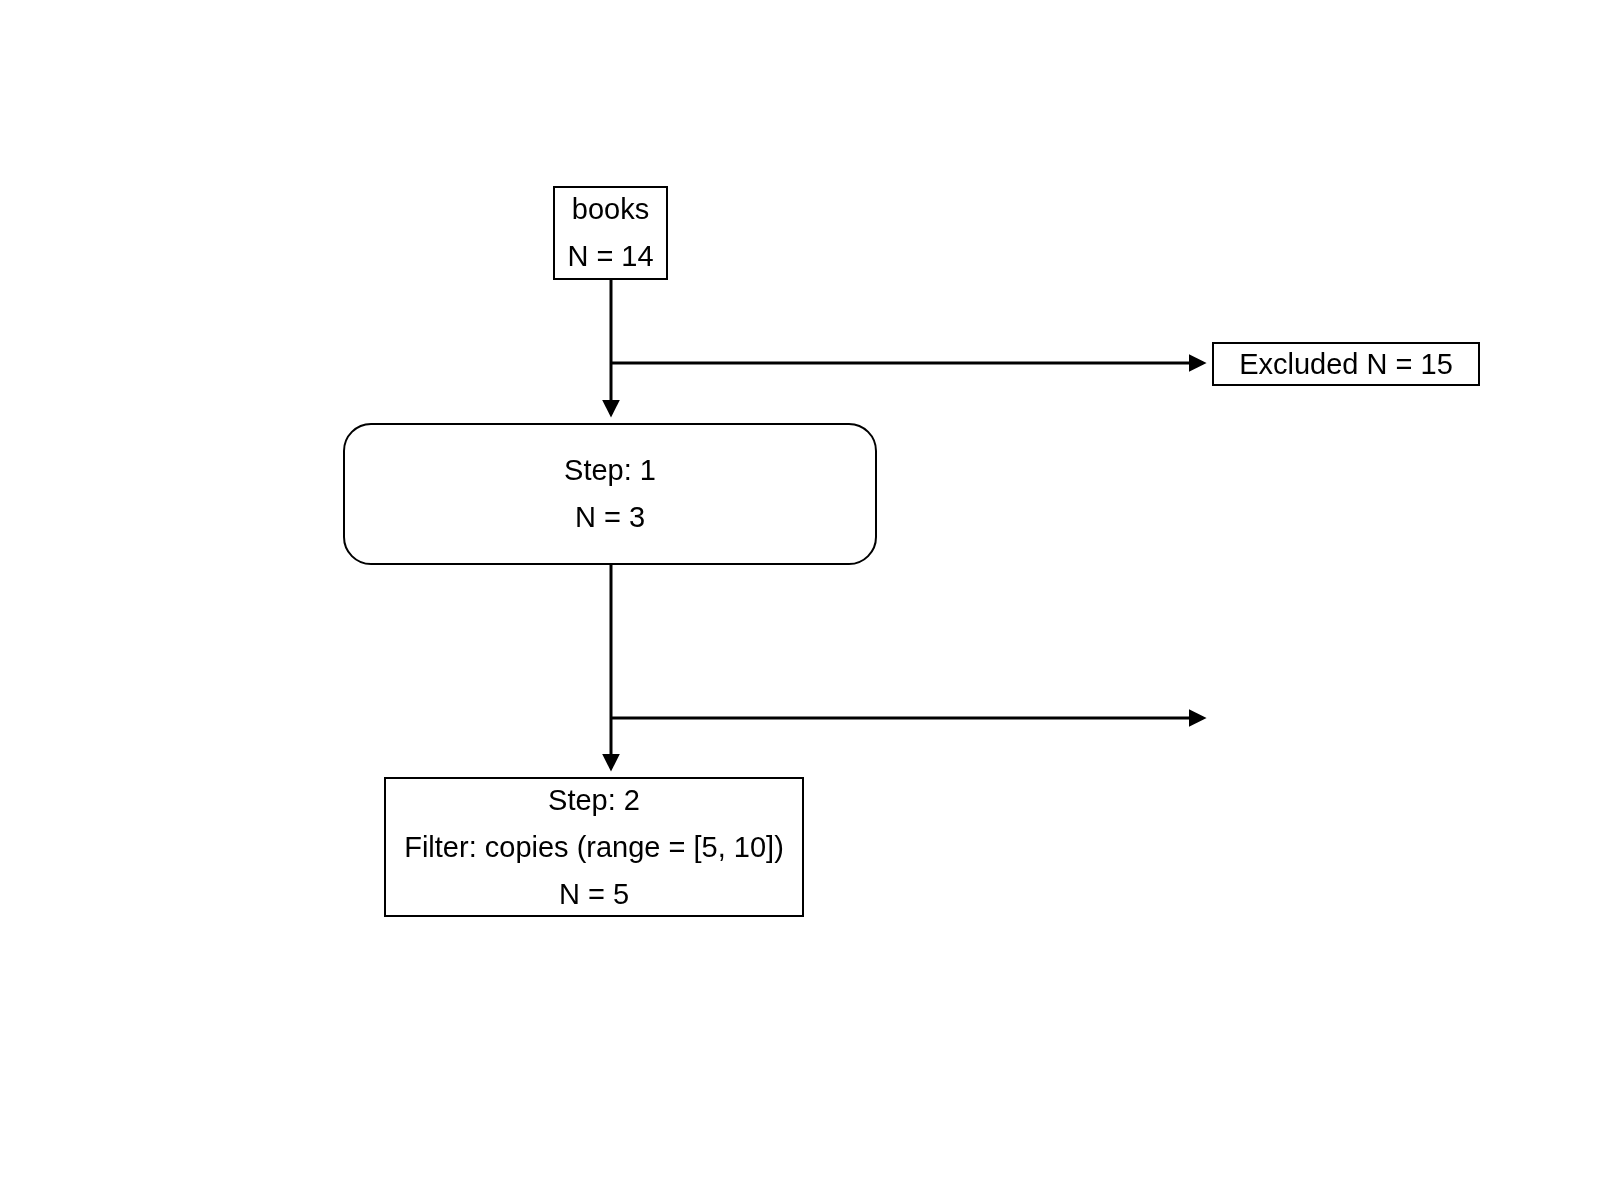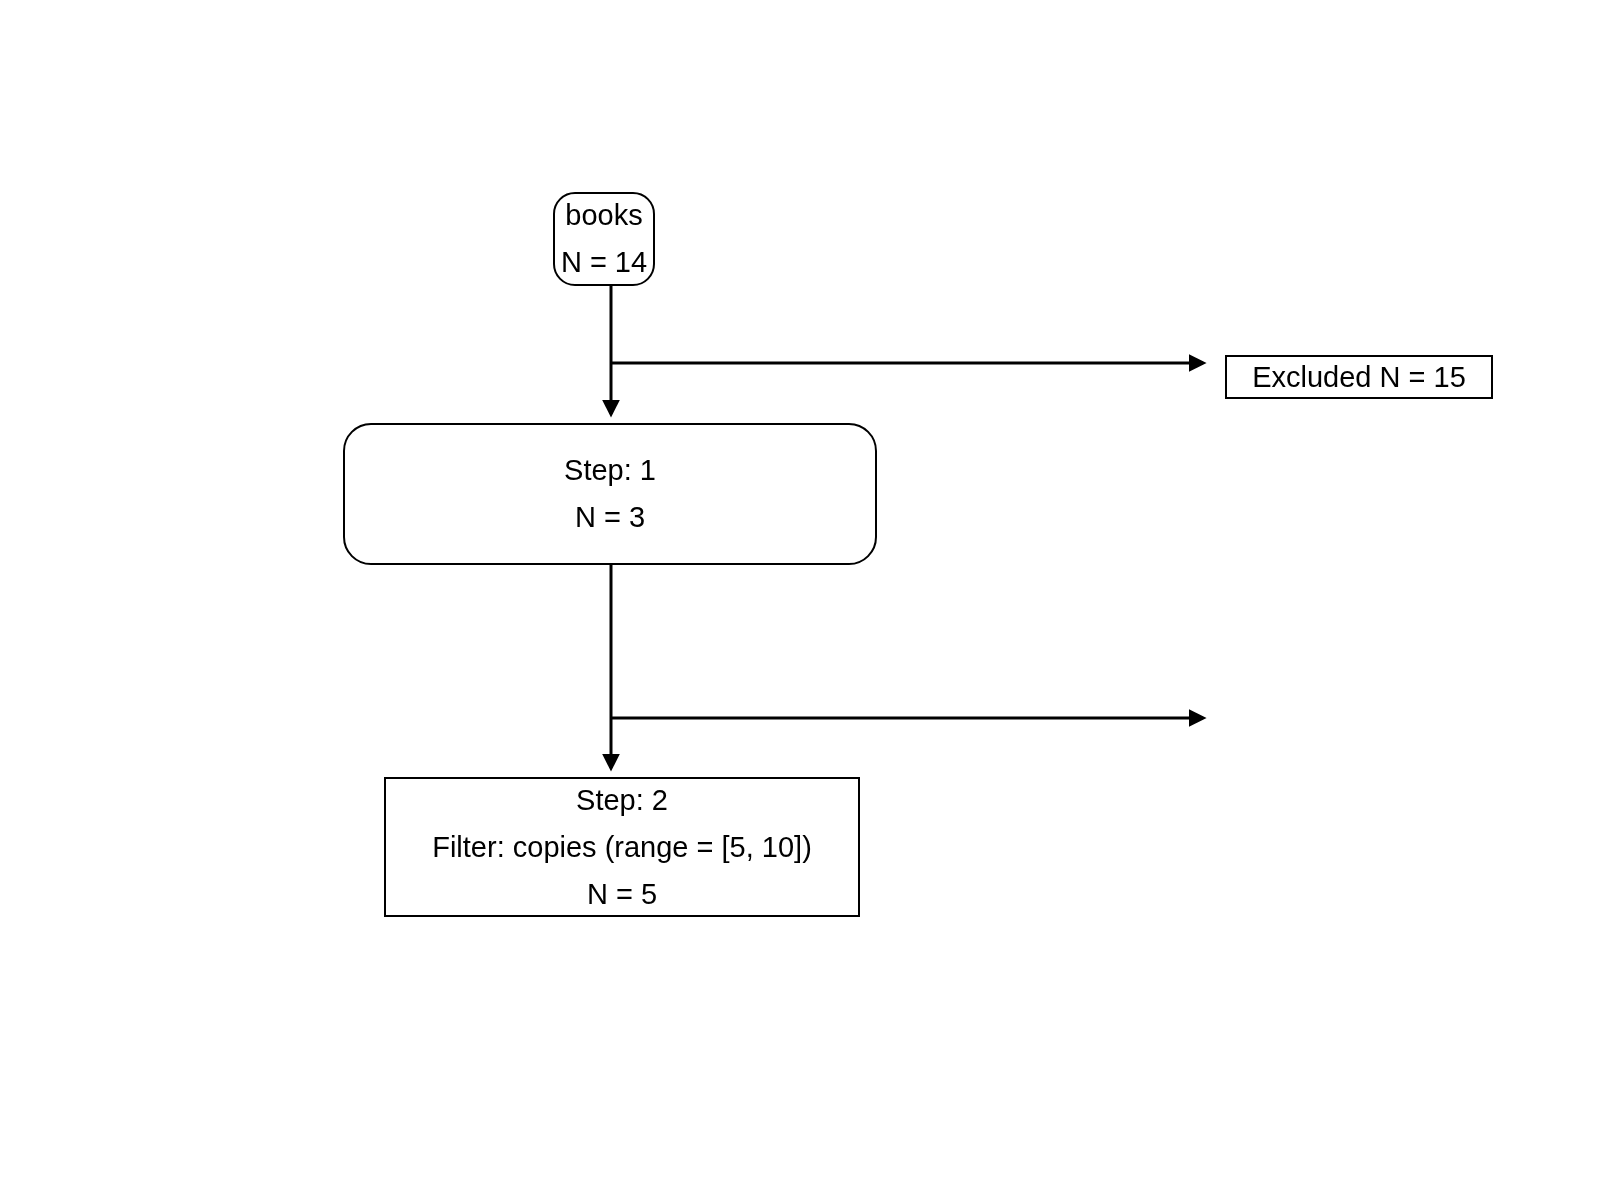--- a/index.html
+++ b/index.html
@@ -42,24 +42,24 @@
     text-align: center;
     font-size: 29px;
     white-space: nowrap;
   }
   .node .node-line {
     line-height: 47px;
   }
   .node.exclusion .node-line {
     line-height: normal;
   }
-  #node-source    { left: 553px;  top: 192px; width: 102px; height: 94px; border-radius: 22px;  }
+  #node-source    { left: 553px;  top: 186px; width: 115px; height: 94px;  }
   #node-step1     { left: 343px;  top: 423px; width: 534px; height: 142px; border-radius: 28px; }
-  #node-step2     { left: 384px;  top: 777px; width: 476px; height: 140px; text-align: right; }
-  #node-excluded1 { left: 1212px; top: 355px; width: 268px; height: 44px; margin-left: 13px;  }
+  #node-step2     { left: 384px;  top: 777px; width: 420px; height: 140px; text-align: right; }
+  #node-excluded1 { left: 1212px; top: 342px; width: 268px; height: 44px;  }
   #node-excluded2 { left: 1212px; top: 695px; width: 249px; height: 45px;  }
 </style>
 </head>
 <body>
 
 <div class="canvas">
 
   <svg class="connectors" viewBox="0 0 1600 1200" xmlns="http://www.w3.org/2000/svg">
     <defs>
       <marker id="arrowhead" viewBox="0 0 10 10" refX="8" refY="5" markerWidth="6" markerHeight="6" orient="auto">

